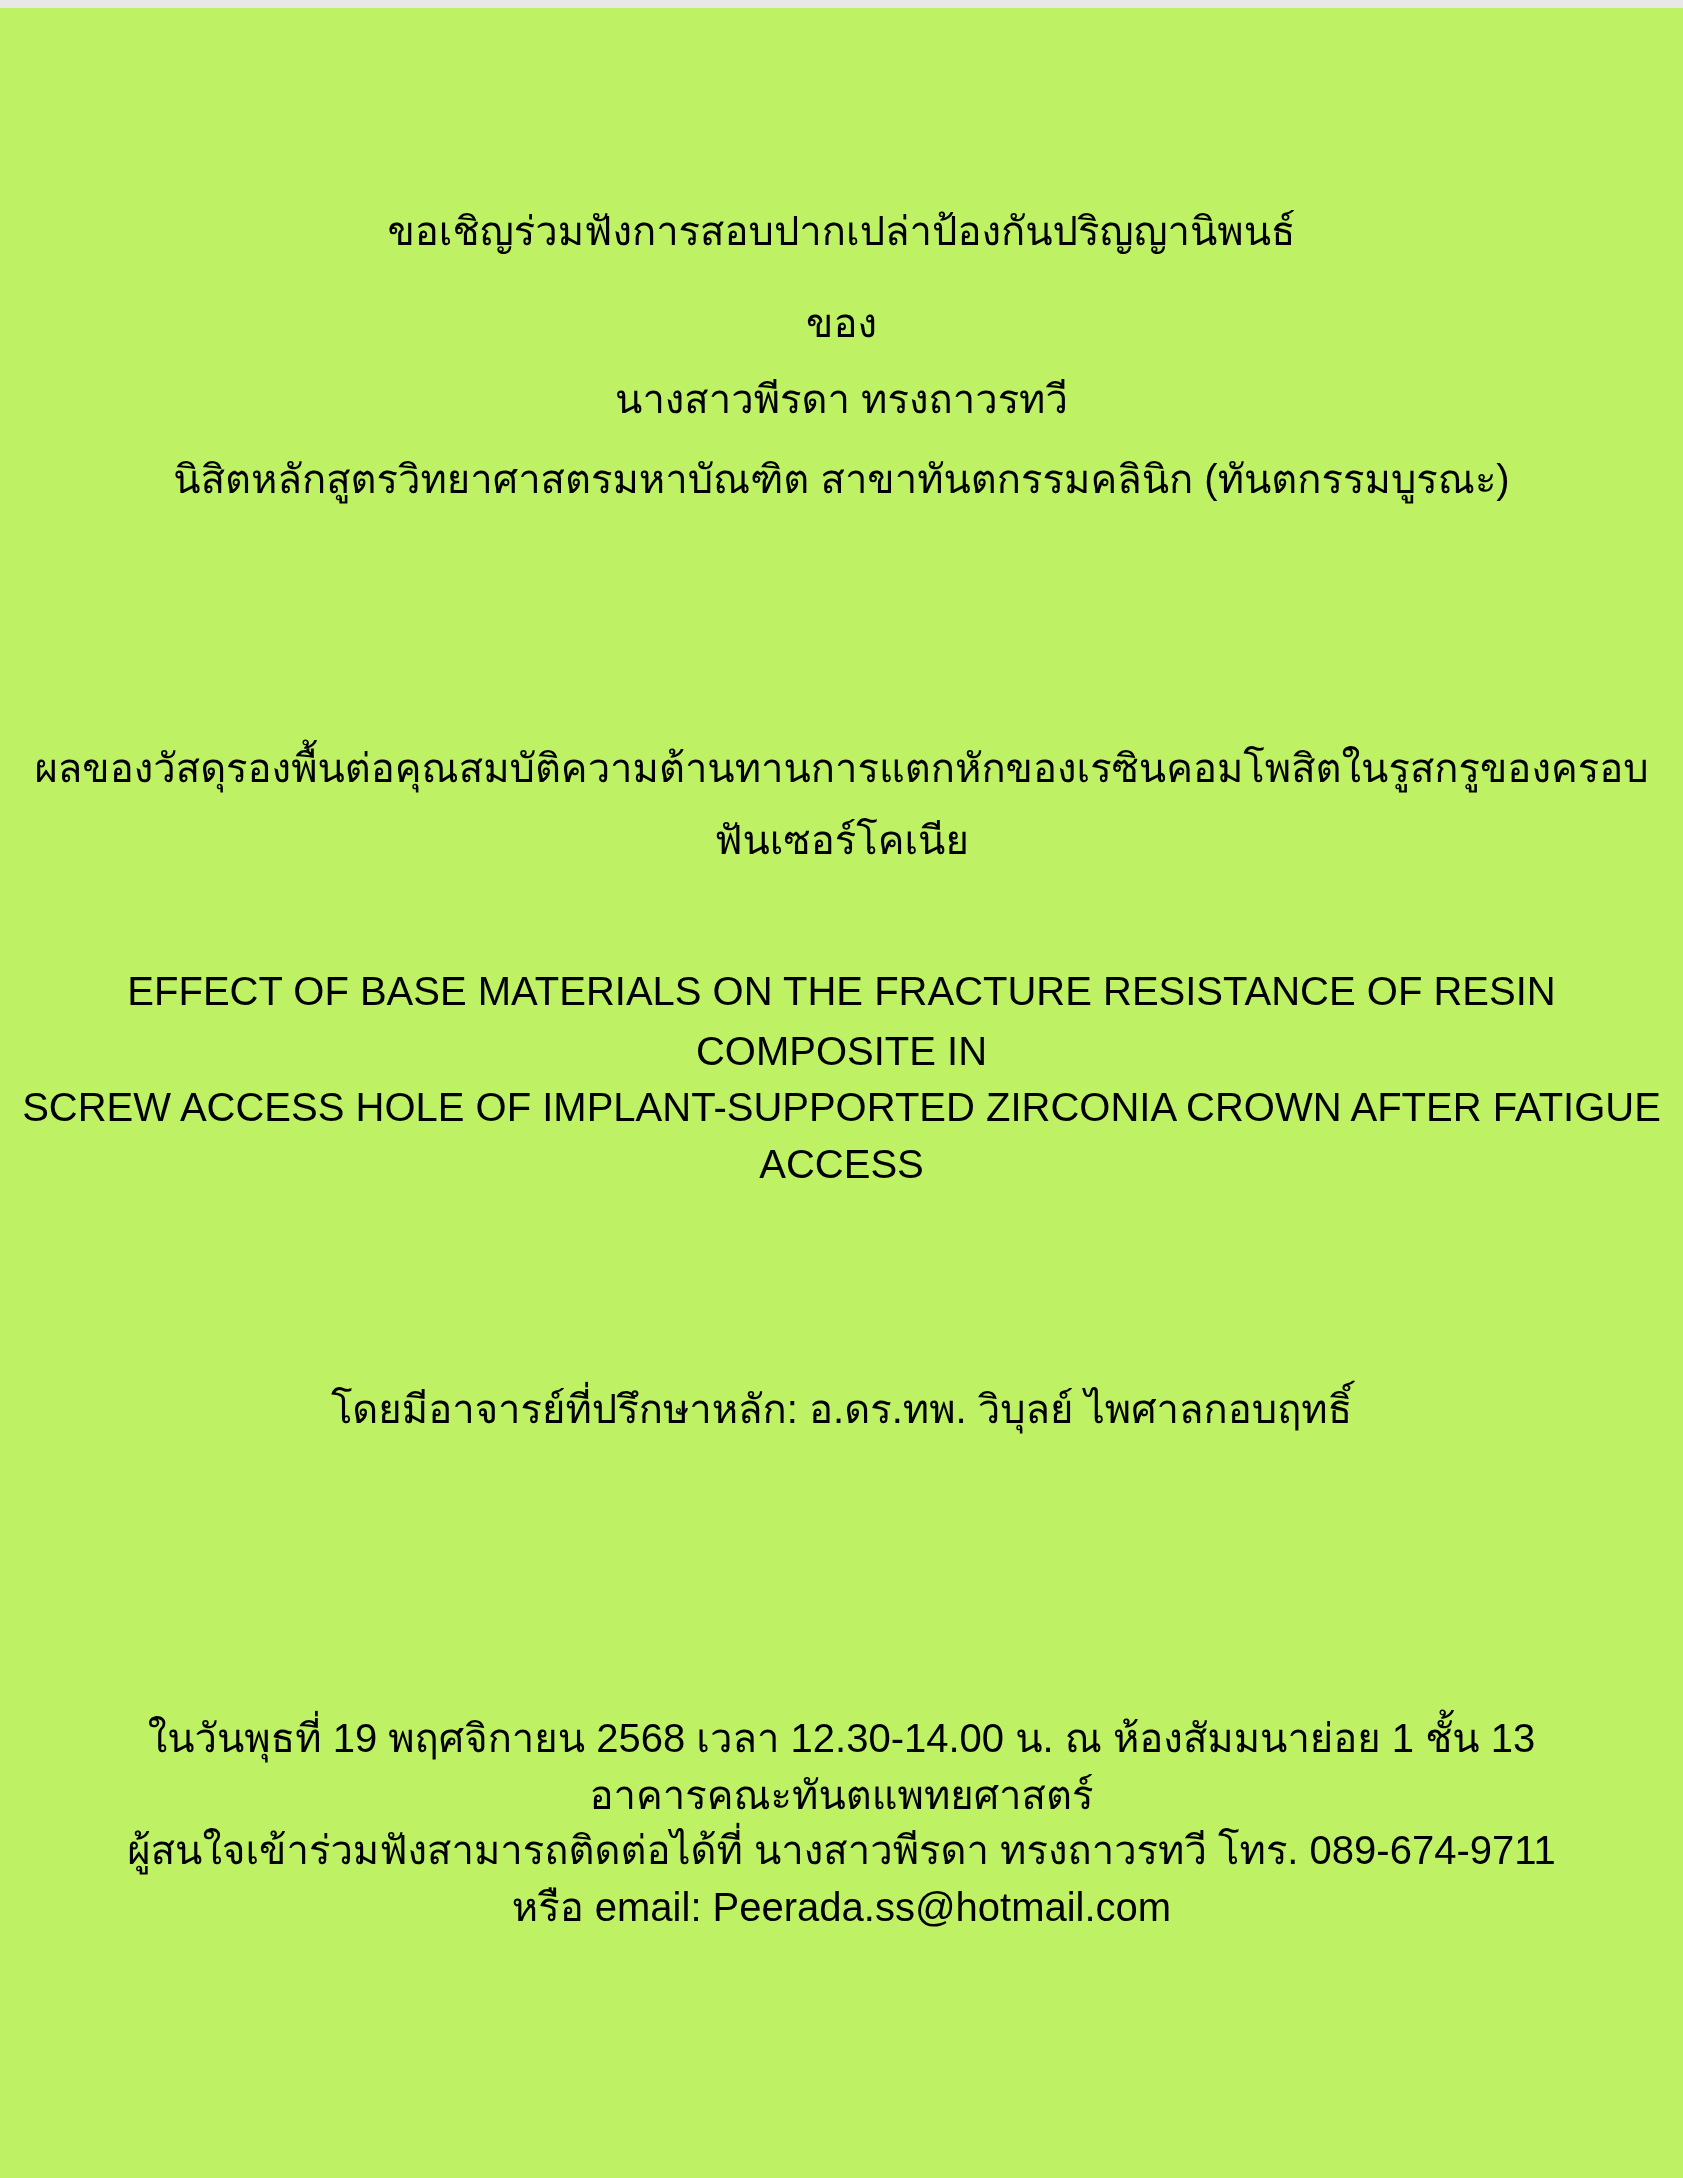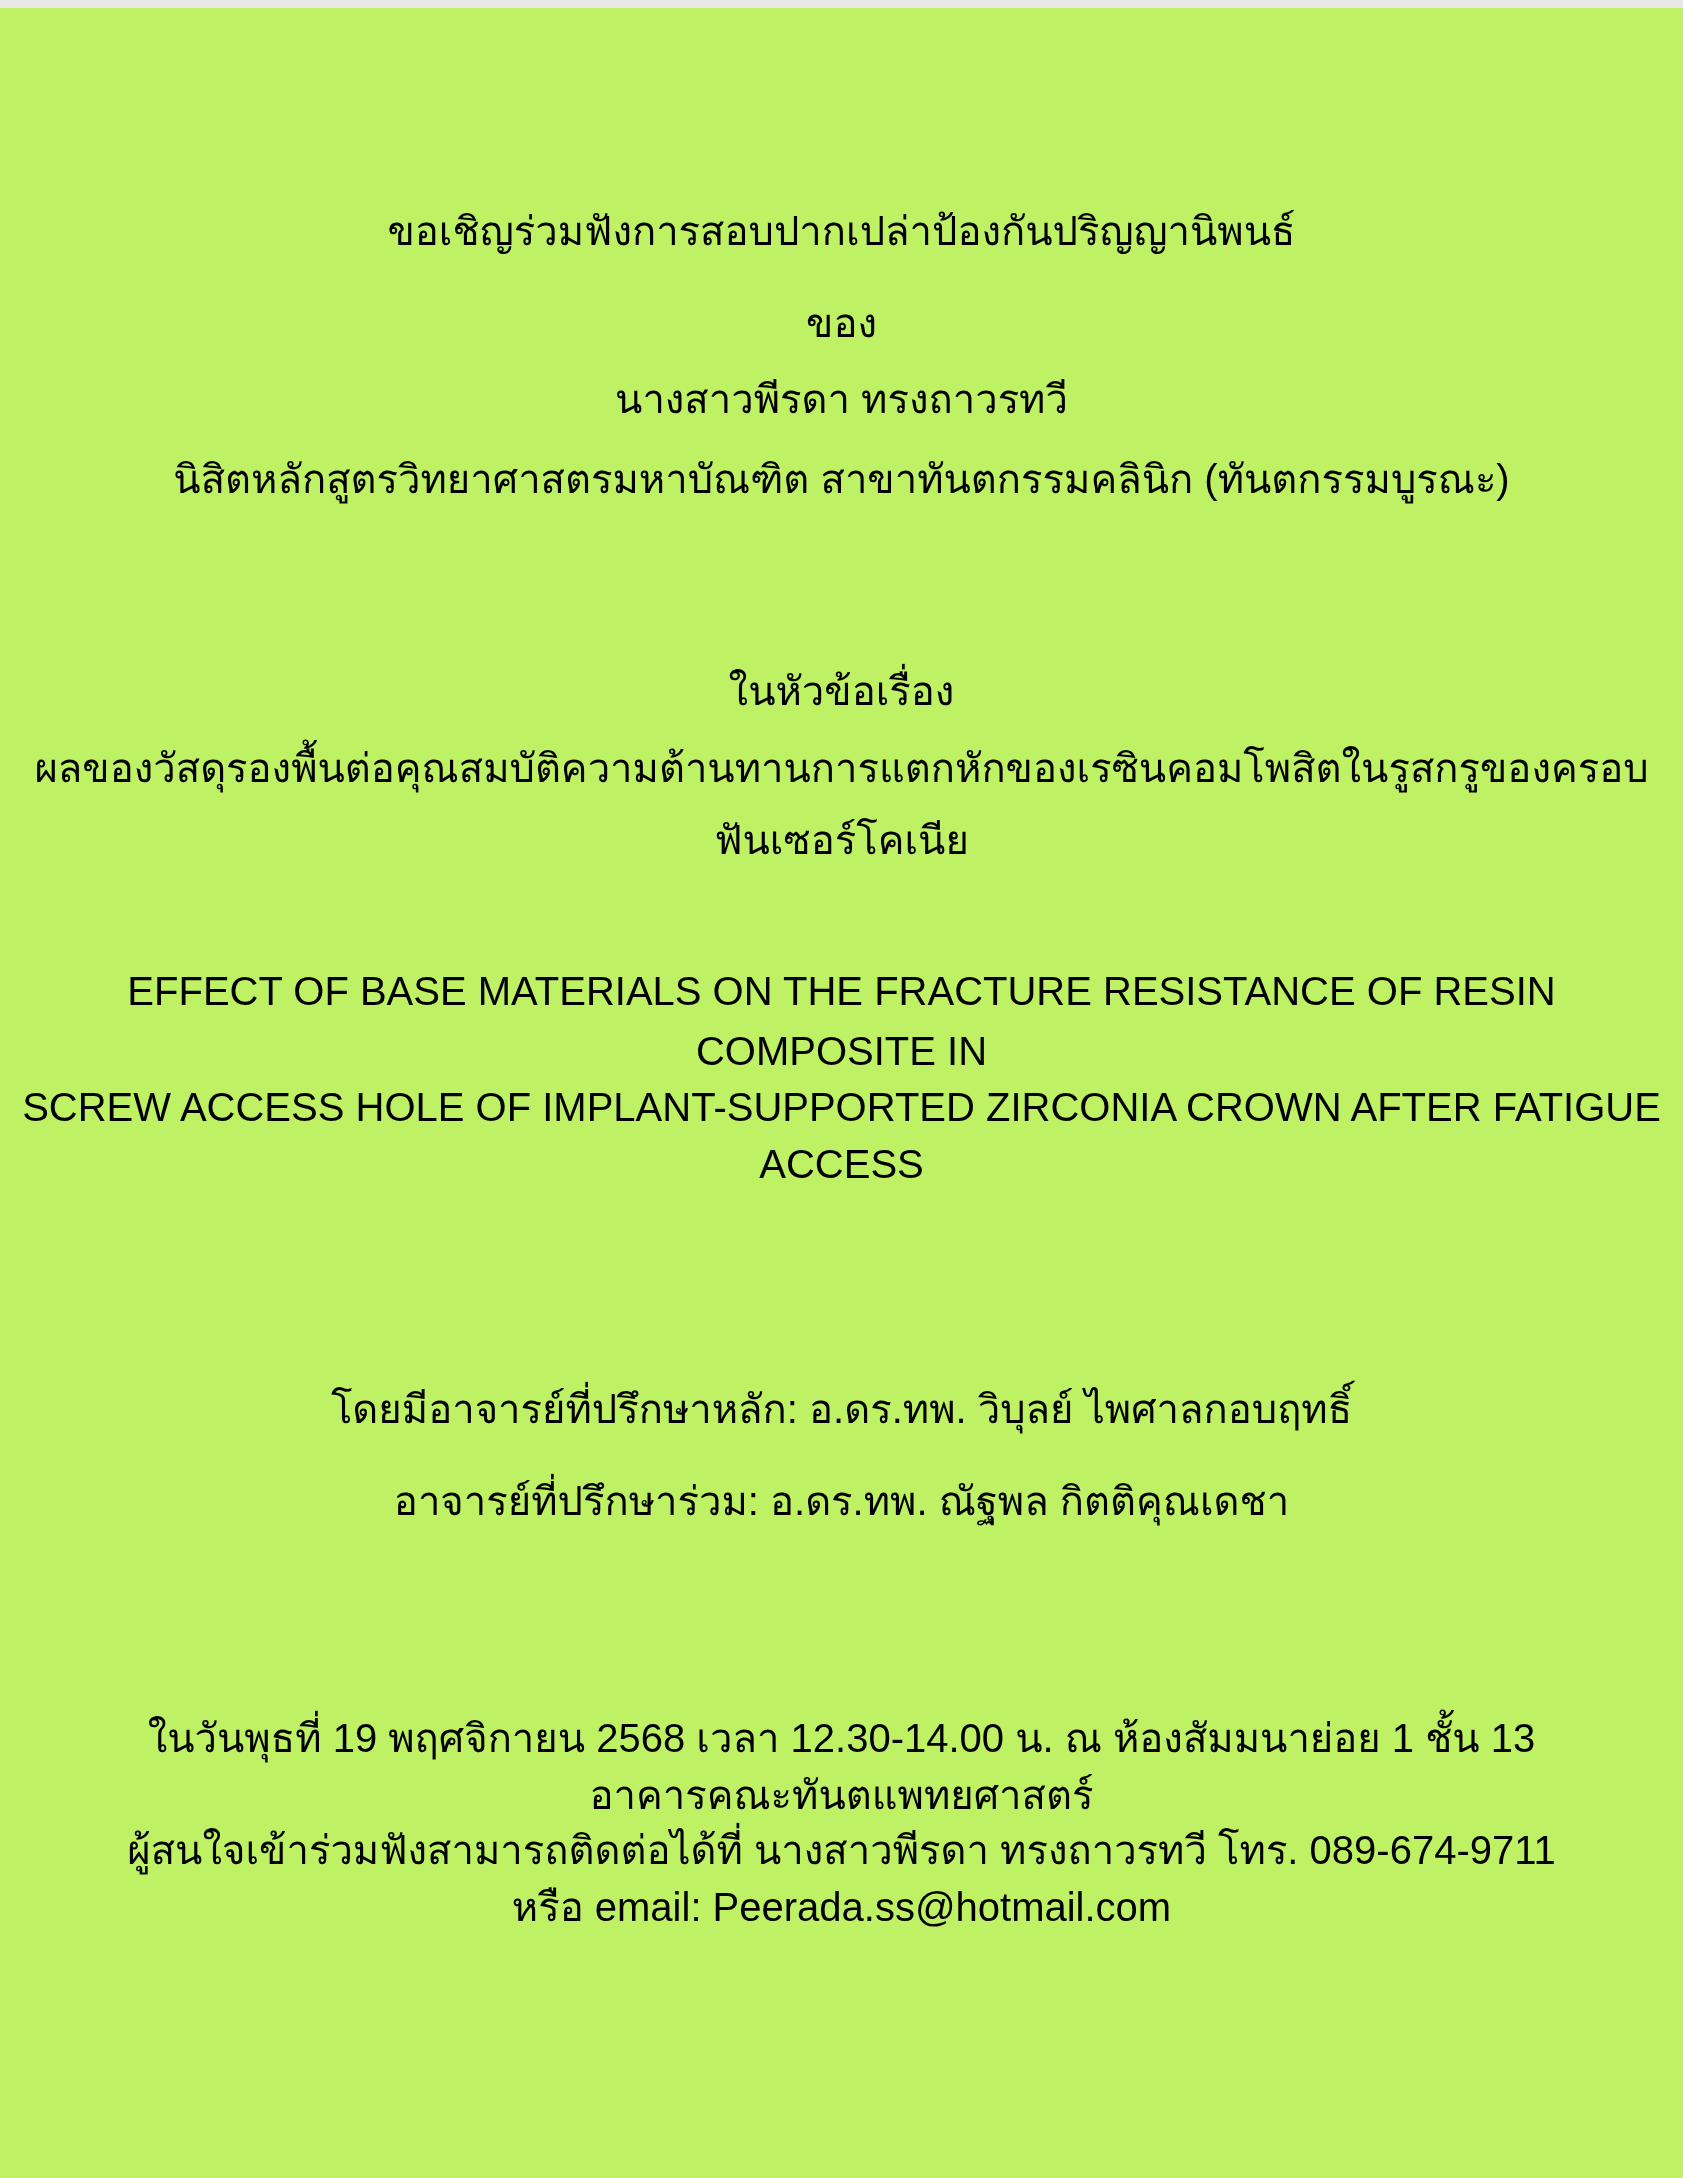--- a/index.html
+++ b/index.html
@@ -36,32 +36,30 @@
 </head>
 <body>
 
 <div class="page">
 
   <div class="line thai" style="top:198px">ขอเชิญร่วมฟังการสอบปากเปล่าป้องกันปริญญานิพนธ์</div>
   <div class="line thai" style="top:290px">ของ</div>
   <div class="line thai" style="top:366px">นางสาวพีรดา ทรงถาวรทวี</div>
   <div class="line thai" style="top:446px">นิสิตหลักสูตรวิทยาศาสตรมหาบัณฑิต สาขาทันตกรรมคลินิก (ทันตกรรมบูรณะ)</div>
 
-  <div class="line thai" style="top:658px">ในหัวข้อเรื่อง</div>
 
   <div class="line thai" style="top:735px">ผลของวัสดุรองพื้นต่อคุณสมบัติความต้านทานการแตกหักของเรซินคอมโพสิตในรูสกรูของครอบ</div>
   <div class="line thai" style="top:807px">ฟันเซอร์โคเนีย</div>
 
   <div class="line eng" style="top:958px">EFFECT OF BASE MATERIALS ON THE FRACTURE RESISTANCE OF RESIN</div>
   <div class="line eng" style="top:1018px">COMPOSITE IN</div>
   <div class="line eng" style="top:1074px">SCREW ACCESS HOLE OF IMPLANT-SUPPORTED ZIRCONIA CROWN AFTER FATIGUE</div>
   <div class="line eng" style="top:1131px">ACCESS</div>
 
   <div class="line thai" style="top:1376px">โดยมีอาจารย์ที่ปรึกษาหลัก: อ.ดร.ทพ. วิบุลย์ ไพศาลกอบฤทธิ์</div>
-  <div class="line thai" style="top:1468px">อาจารย์ที่ปรึกษาร่วม: อ.ดร.ทพ. ณัฐพล กิตติคุณเดชา</div>
 
   <div class="line thai" style="top:1705px">ในวันพุธที่ 19 พฤศจิกายน 2568 เวลา 12.30-14.00 น. ณ ห้องสัมมนาย่อย 1 ชั้น 13</div>
   <div class="line thai" style="top:1762px">อาคารคณะทันตแพทยศาสตร์</div>
   <div class="line thai" style="top:1817px">ผู้สนใจเข้าร่วมฟังสามารถติดต่อได้ที่ นางสาวพีรดา ทรงถาวรทวี โทร. 089-674-9711</div>
   <div class="line thai" style="top:1874px">หรือ email: Peerada.ss@hotmail.com</div>
 
 </div>
 
 
 </body></html>

